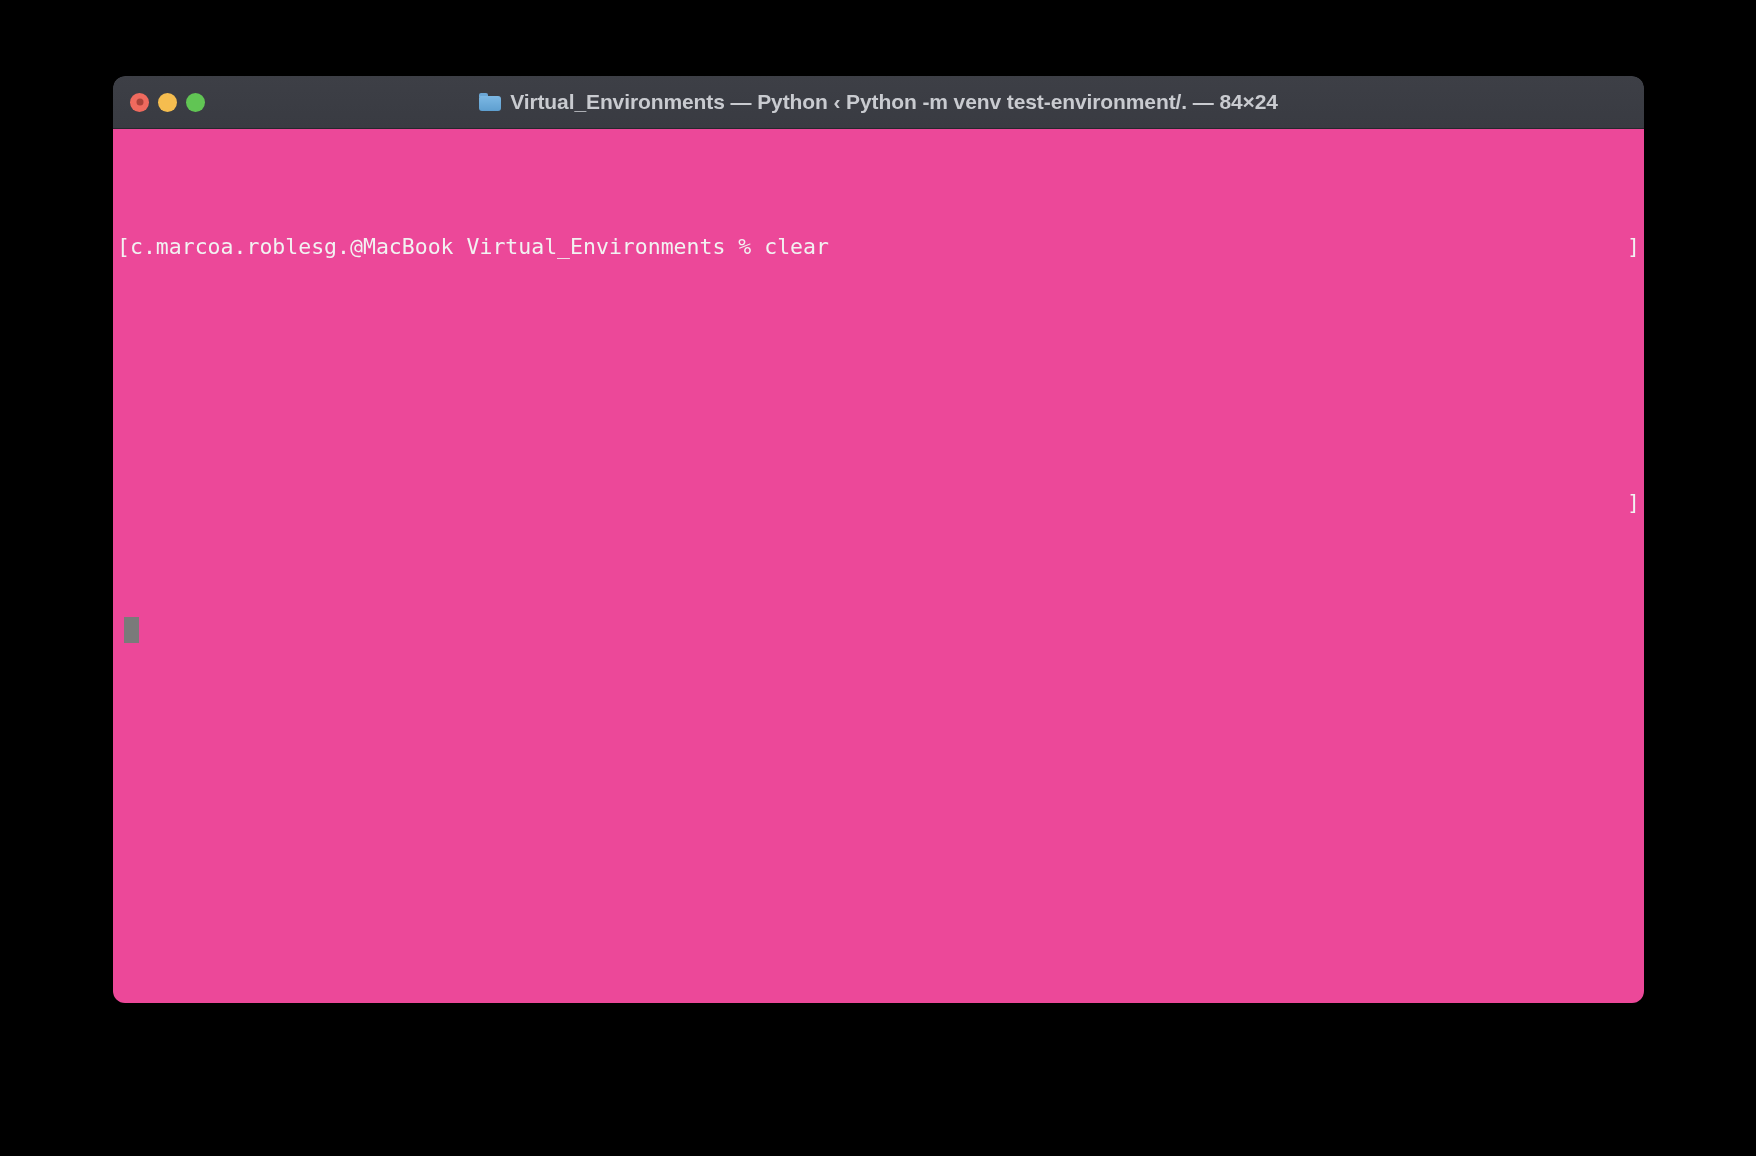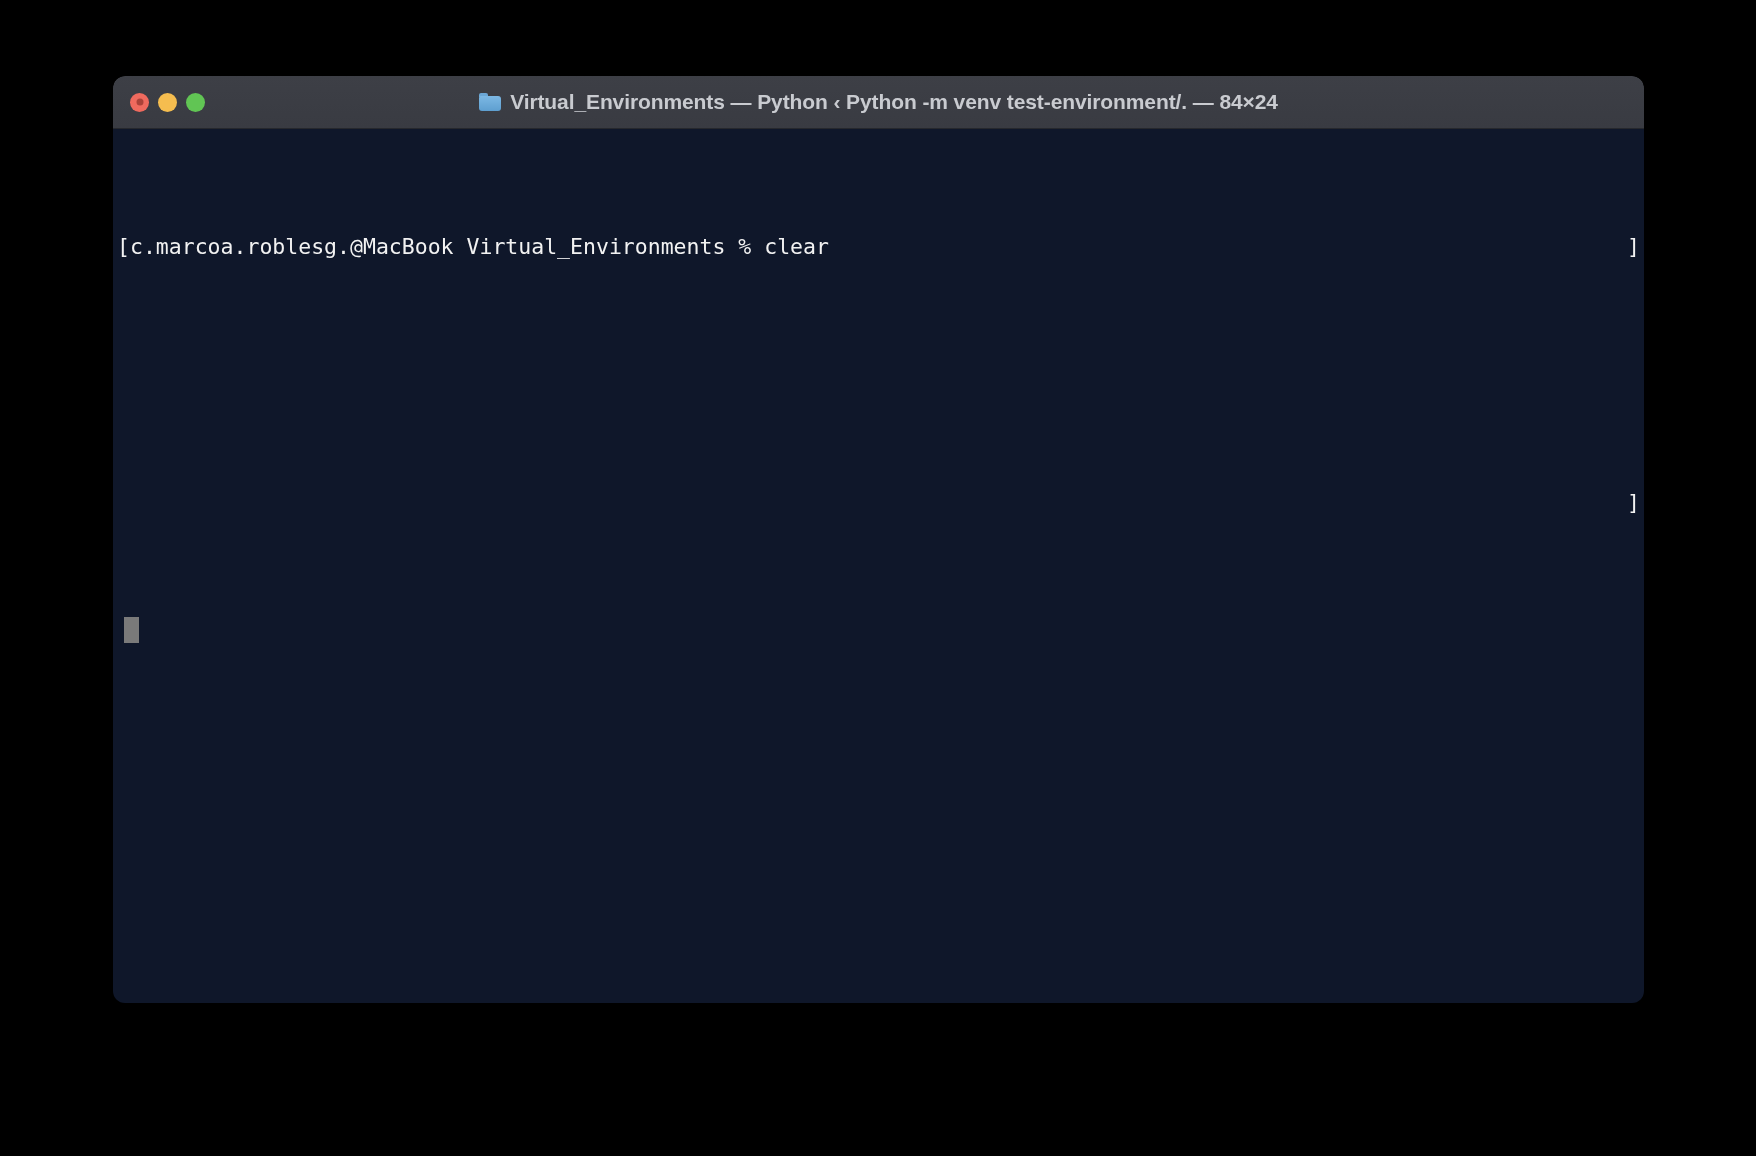--- a/index.html
+++ b/index.html
@@ -116,21 +116,21 @@
     font-size: 21px;
     font-weight: bold;
     color: #c9cbd0;
     letter-spacing: -0.1px;
     white-space: nowrap;
   }
 
   
   #terminal-body {
     flex: 1;
-    background: #0f172a;
+    background: #ec4899;
     position: relative;
     overflow: hidden;
     padding: 0;
   }
 
   #terminal-content {
     position: absolute;
     left: 0;
     top: 6px;
     right: 0;

